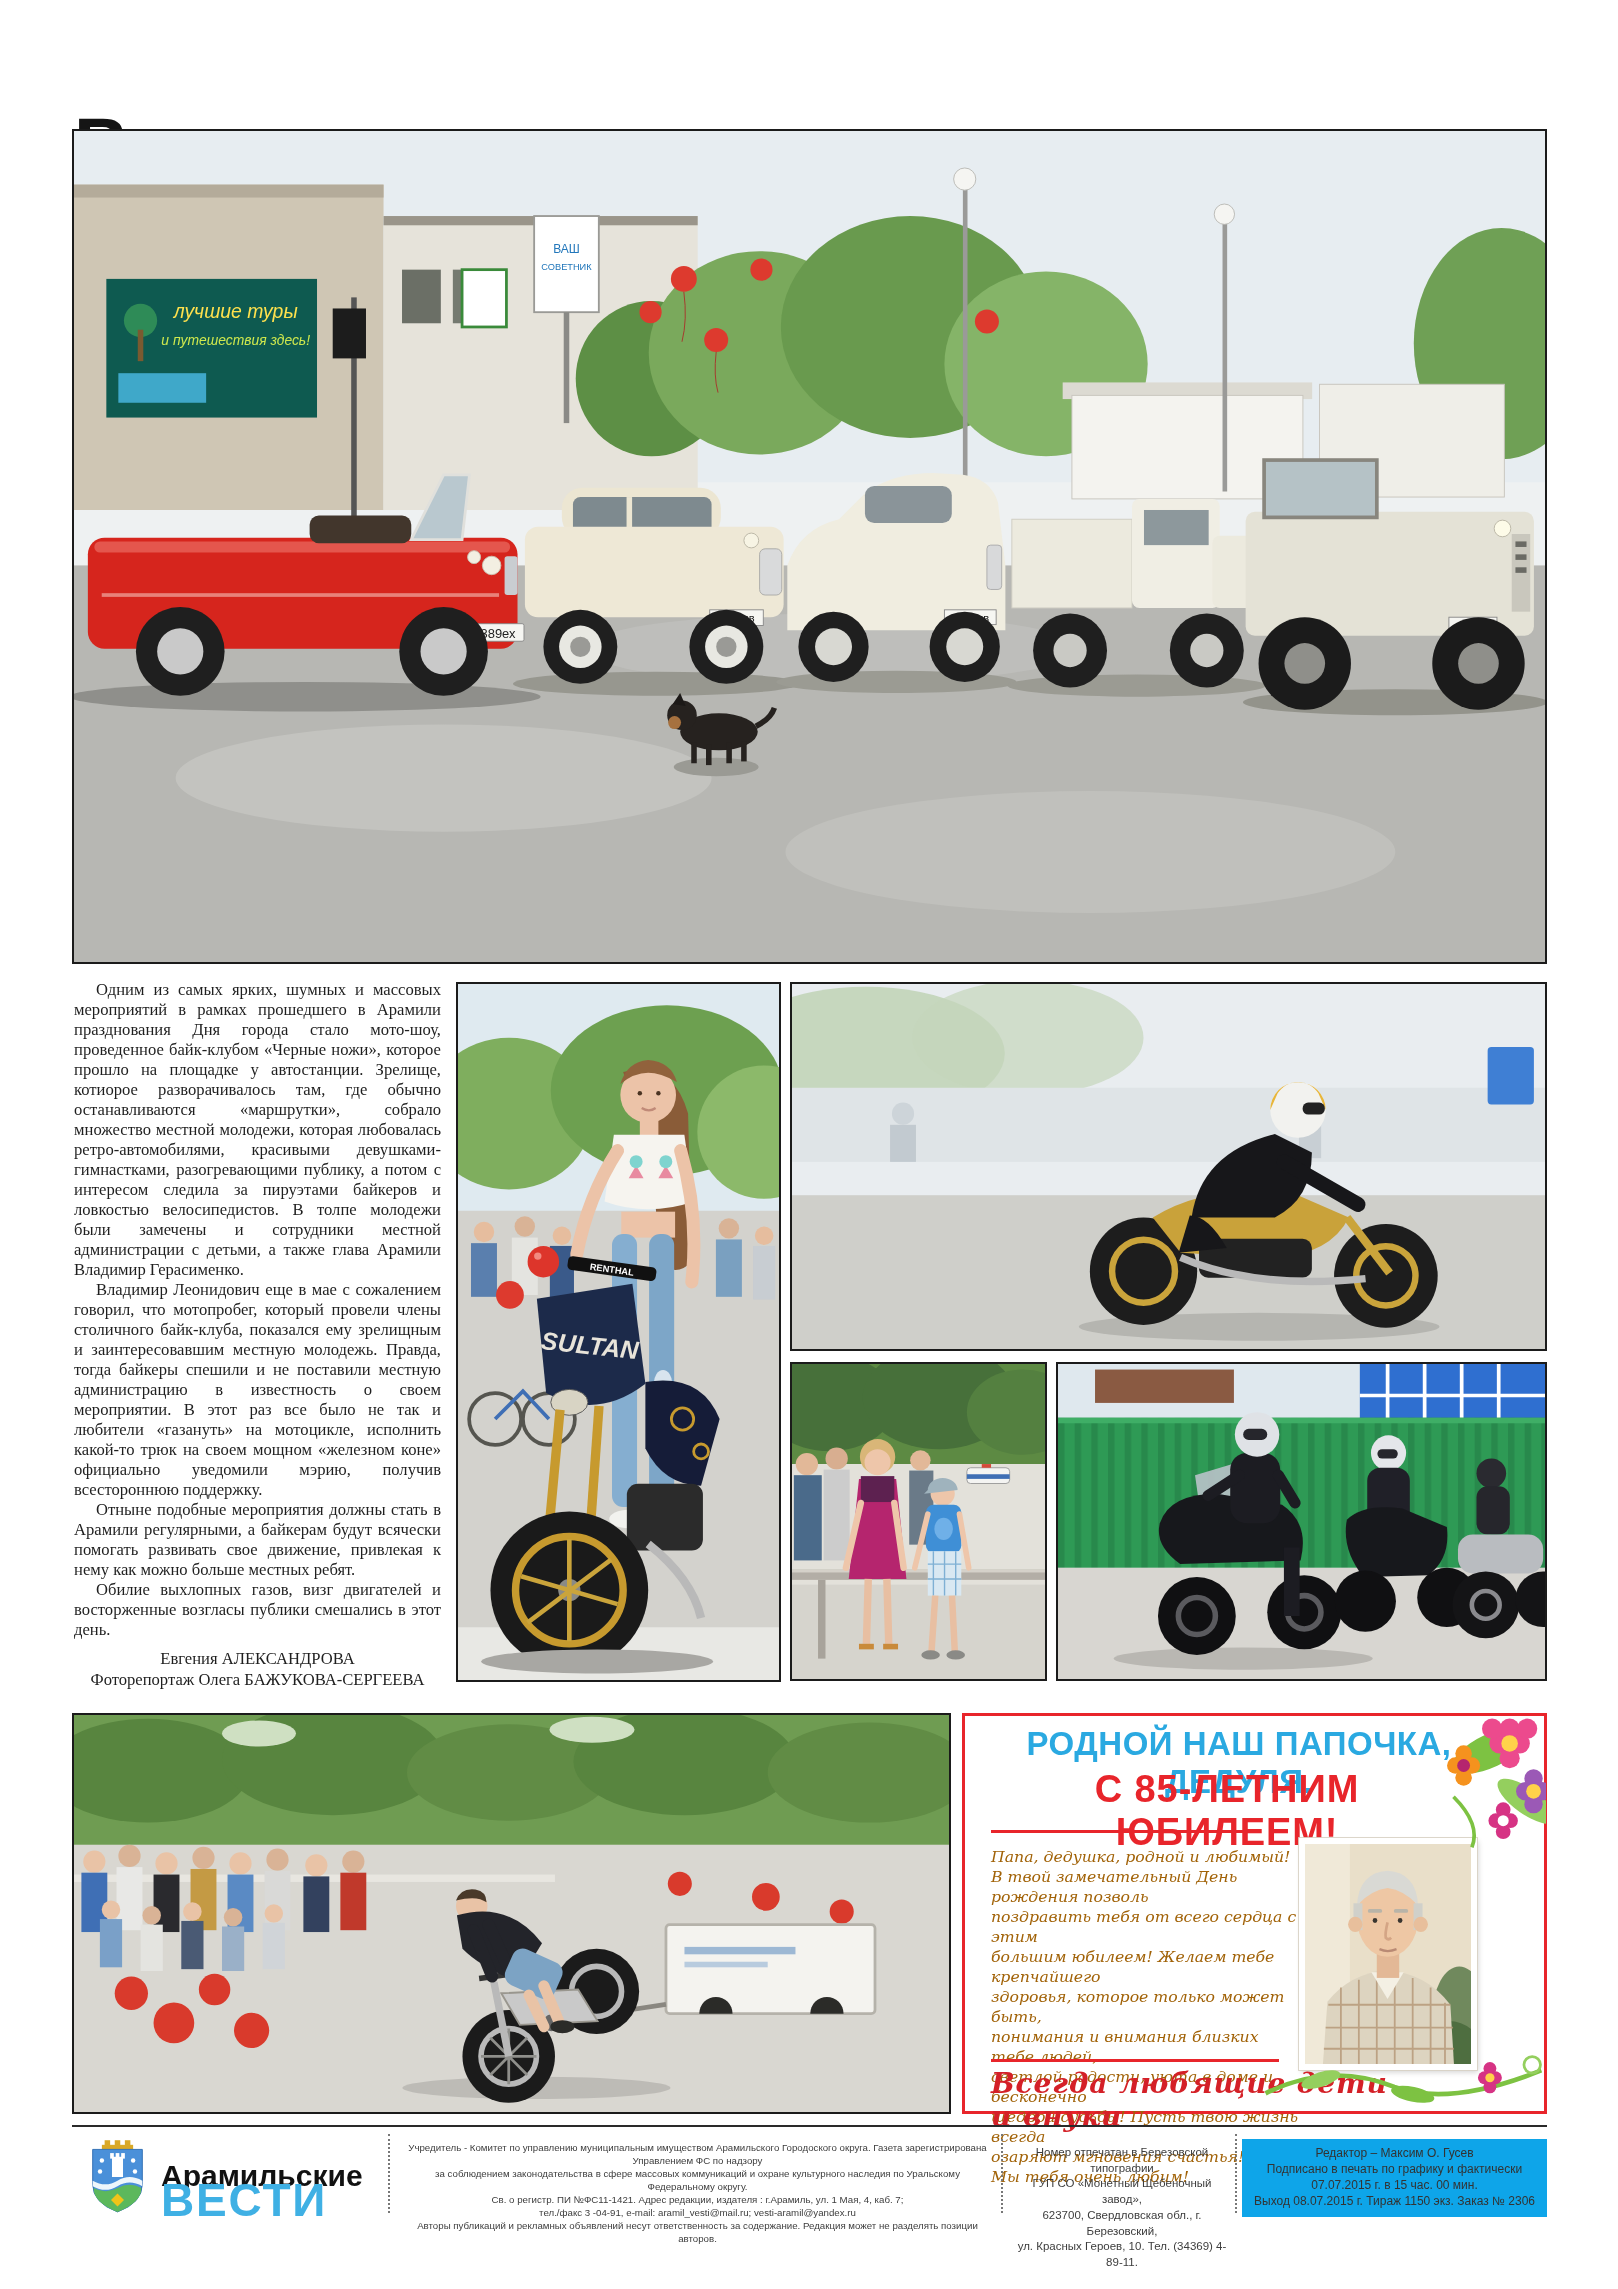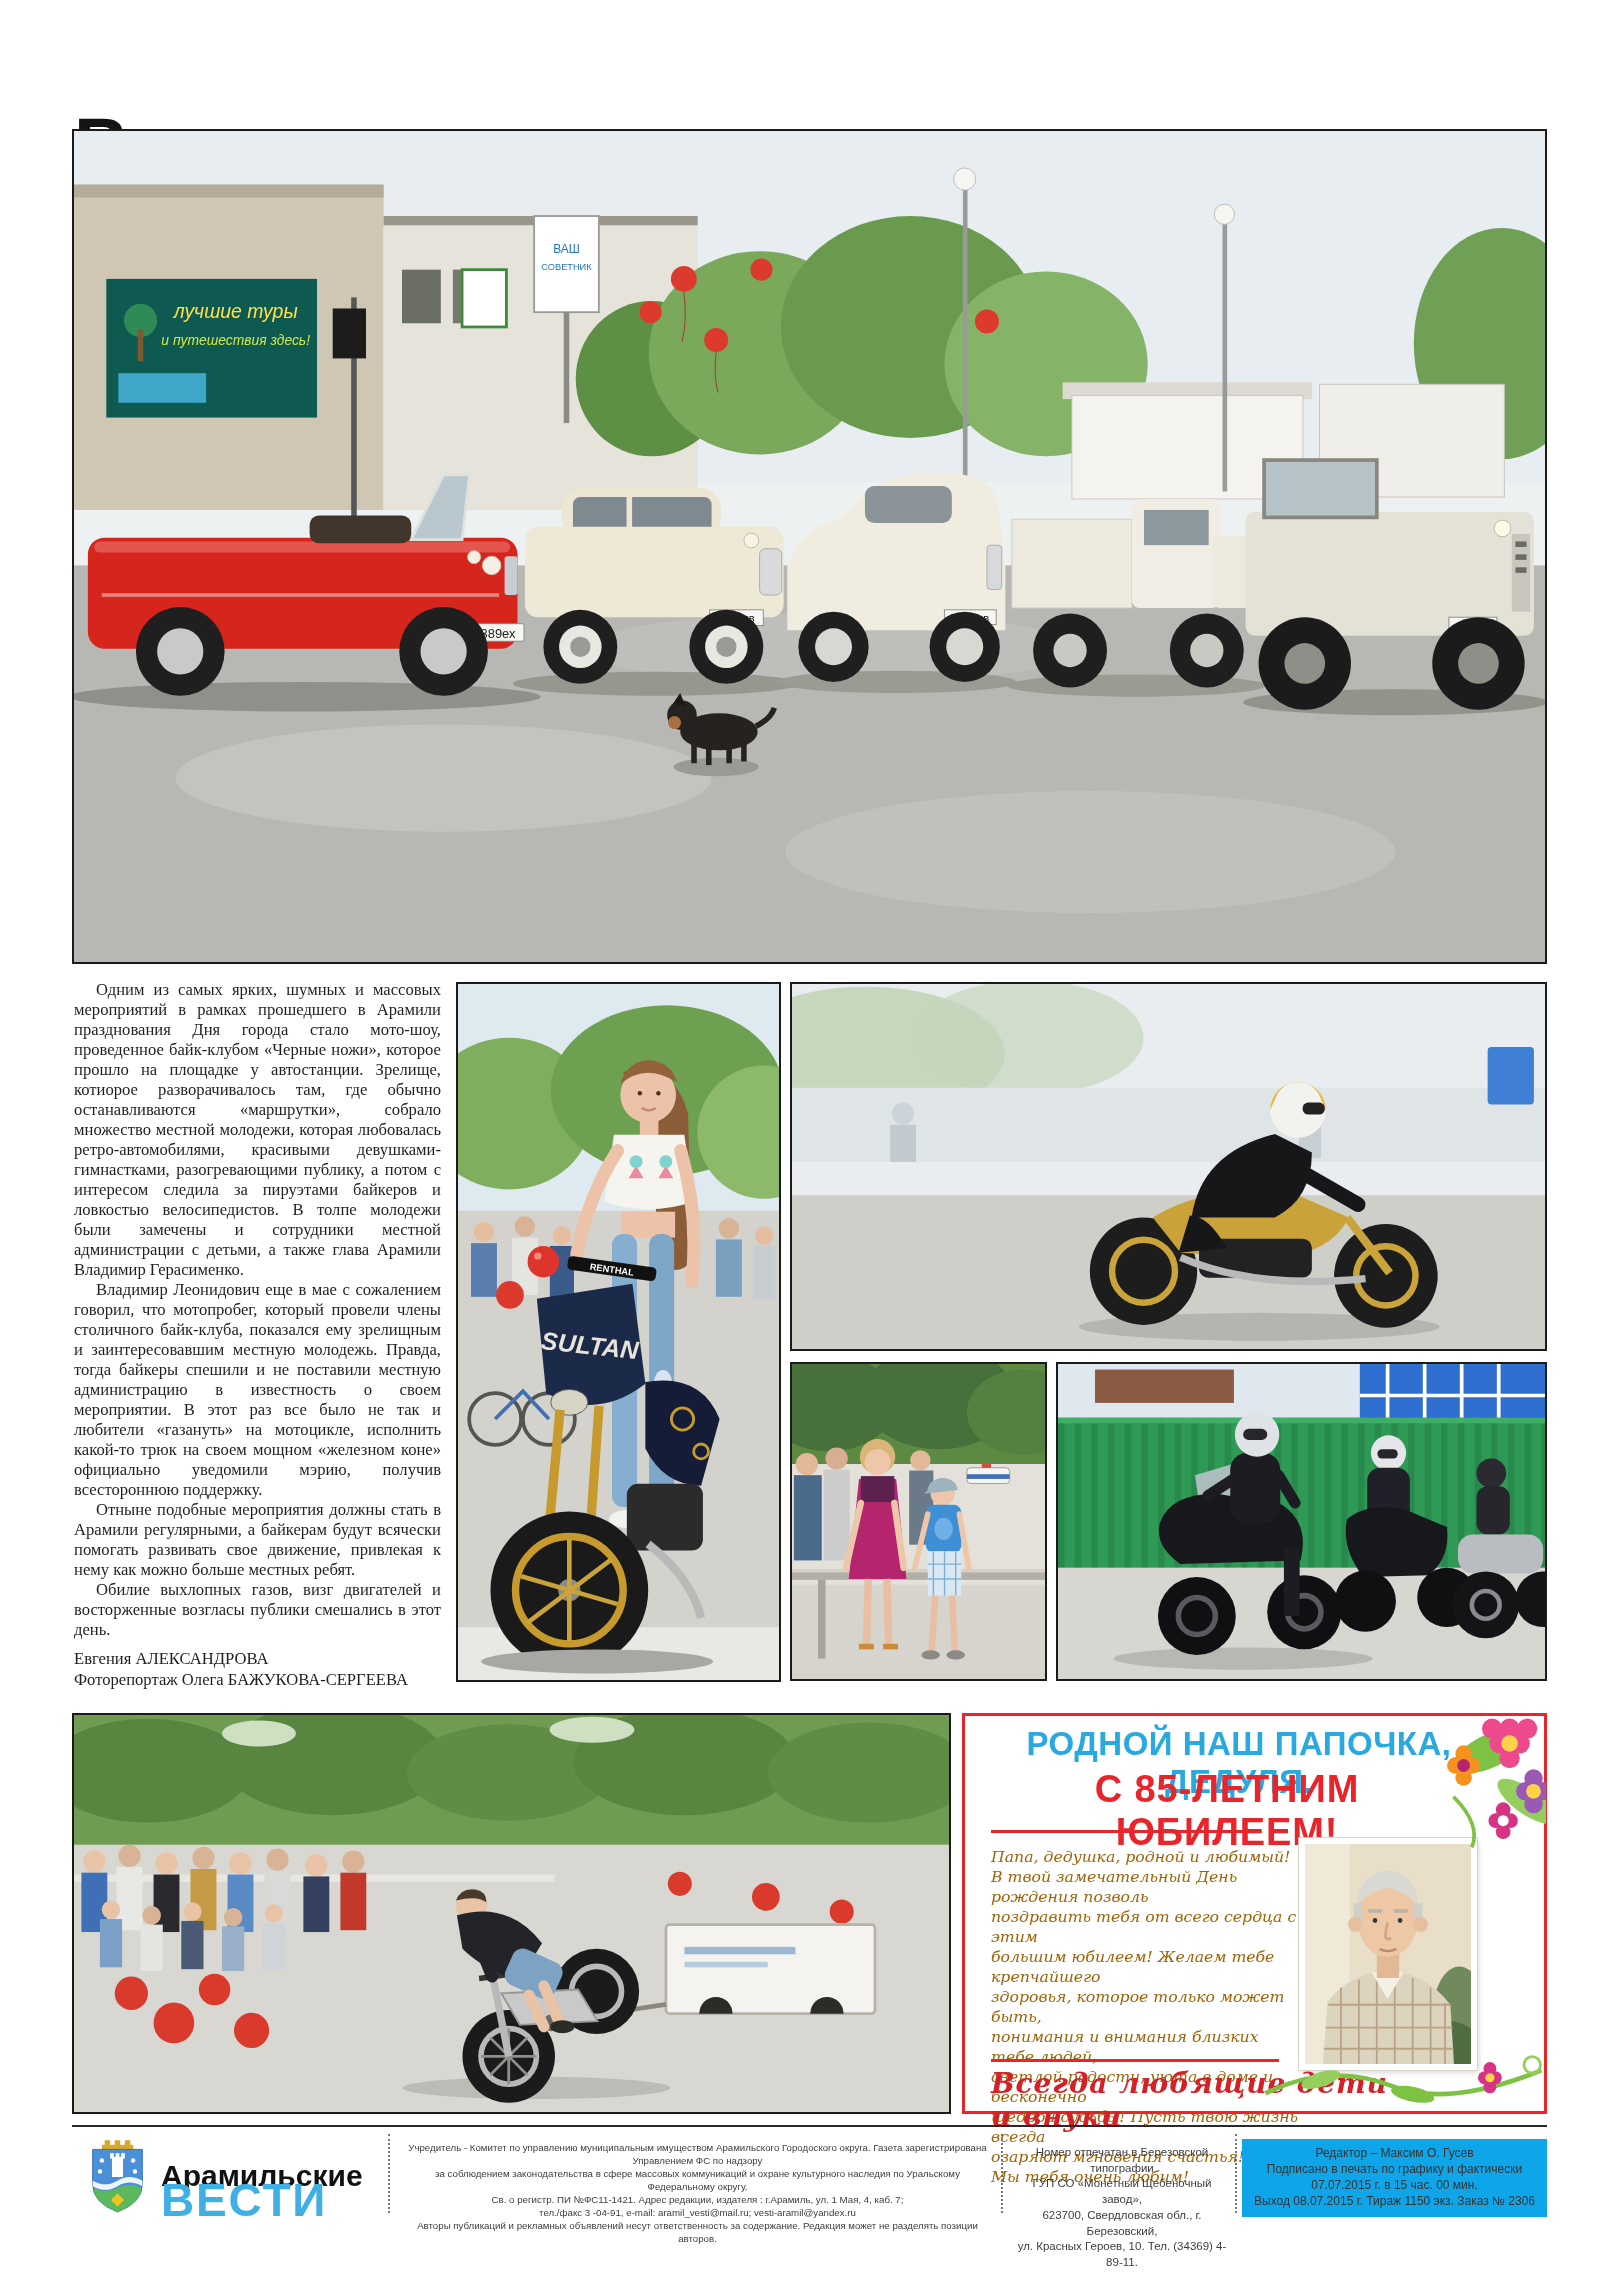--- a/index.html
+++ b/index.html
@@ -6,21 +6,21 @@
   .page{position:relative;width:1619px;height:2290px;background:#ffffff;overflow:hidden;
         font-family:"Liberation Serif", serif;color:#1f1f1f;}
   .headline{position:absolute;left:74px;top:50px;width:1477px;white-space:nowrap;
             font-family:"Liberation Sans", sans-serif;font-weight:bold;
             font-size:76px;letter-spacing:3.7px;color:#151515;}
   .photo{position:absolute;border:2.8px solid #1b1b1b;box-sizing:border-box;background:#e8e8e4;}
   .photo svg{display:block;width:100%;height:100%;}
   .article{position:absolute;left:74px;top:980px;width:367px;
            font-size:16.6px;line-height:20px;text-align:justify;}
   .article p{margin:0;text-indent:22px;}
-  .credits{position:absolute;left:74px;top:1648px;width:367px;text-align:left;
+  .credits{position:absolute;left:74px;top:1648px;width:367px;text-align:center;
            font-size:16.6px;line-height:21px;}
   
   .greeting{position:absolute;left:962px;top:1713px;width:585px;height:401px;
             box-sizing:border-box;border:3.7px solid #e8252b;background:#fff;}
   .g-title1{position:absolute;left:13px;top:9.2px;width:522px;text-align:center;
             font-family:"Liberation Sans", sans-serif;font-weight:bold;font-size:33px;
             color:#2aa9e1;letter-spacing:0.5px;}
   .g-title2{position:absolute;left:13px;top:52px;width:498px;text-align:center;
             font-family:"Liberation Sans", sans-serif;font-weight:bold;font-size:38px;
             color:#e8252b;letter-spacing:0.9px;}

